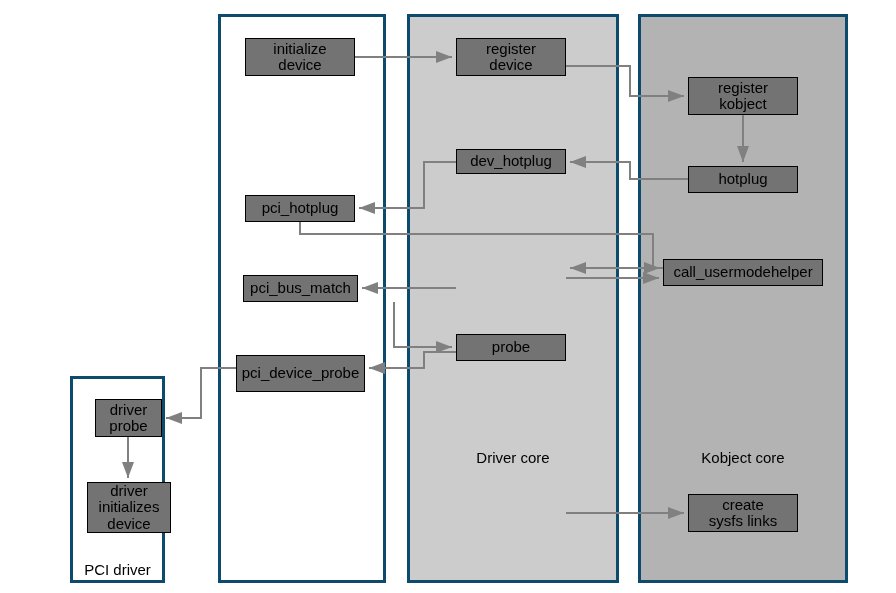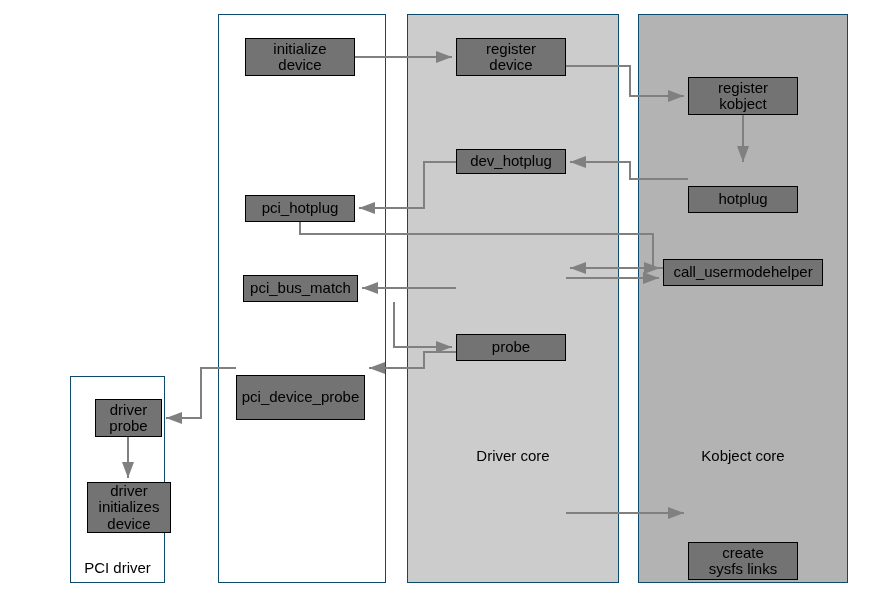--- a/index.html
+++ b/index.html
@@ -11,21 +11,21 @@
     font-family: "Myriad Pro", "Segoe UI", Arial, sans-serif;
     color: #000;
   }
   .canvas {
     position: relative;
     width: 896px;
     height: 593px;
   }
   .column {
     position: absolute;
-    border: 1px solid #0c4a6e;
+    border: 3px solid #0c4a6e;
     box-sizing: border-box;
   }
   .col-label {
     position: absolute;
     left: 0;
     right: 0;
     text-align: center;
     font-size: 15px;
   }
   .node {
@@ -71,39 +71,39 @@
   </div>
 
   <div class="node" style="left:245px; top:38px; width:110px; height:38px;">initialize<br>device</div>
 
   <div class="node" style="left:456px; top:38px; width:110px; height:38px;">register<br>device</div>
 
   <div class="node" style="left:688px; top:77px; width:110px; height:38px;">register<br>kobject</div>
 
   <div class="node" style="left:456px; top:149px; width:110px; height:25px;">dev_hotplug</div>
 
-  <div class="node" style="left:688px; top:166px; width:110px; height:27px;margin-top:20px;">hotplug</div>
+  <div class="node" style="left:688px; top:166px; width:110px; height:27px;">hotplug</div>
 
   <div class="node" style="left:245px; top:195px; width:110px; height:27px;">pci_hotplug</div>
 
 
   <div class="node" style="left:663px; top:259px; width:160px; height:27px;">call_usermodehelper</div>
 
   <div class="node" style="left:243px; top:275px; width:115px; height:27px;">pci_bus_match</div>
 
   <div class="node" style="left:456px; top:334px; width:110px; height:27px;">probe</div>
 
-  <div class="node" style="left:236px; top:355px; width:129px; height:45px;margin-top:20px;">pci_device_probe</div>
+  <div class="node" style="left:236px; top:355px; width:129px; height:37px;">pci_device_probe</div>
 
   <div class="node" style="left:95px; top:399px; width:67px; height:38px;">driver<br>probe</div>
 
   <div class="node" style="left:87px; top:482px; width:84px; height:51px;">driver<br>initializes<br>device</div>
 
 
-  <div class="node" style="left:688px; top:494px; width:110px; height:38px;margin-top:48px;">create<br>sysfs links</div>
+  <div class="node" style="left:688px; top:494px; width:110px; height:38px;">create<br>sysfs links</div>
 
   <svg>
     <defs>
       <marker id="ah" markerWidth="10" markerHeight="10" refX="8" refY="3" orient="auto" markerUnits="strokeWidth">
         <path d="M0,0 L8,3 L0,6 Z" fill="#808080"></path>
       </marker>
     </defs>
     <g stroke="#808080" stroke-width="2" fill="none">
 
       <line x1="355" y1="57" x2="452" y2="57" marker-end="url(#ah)"></line>

